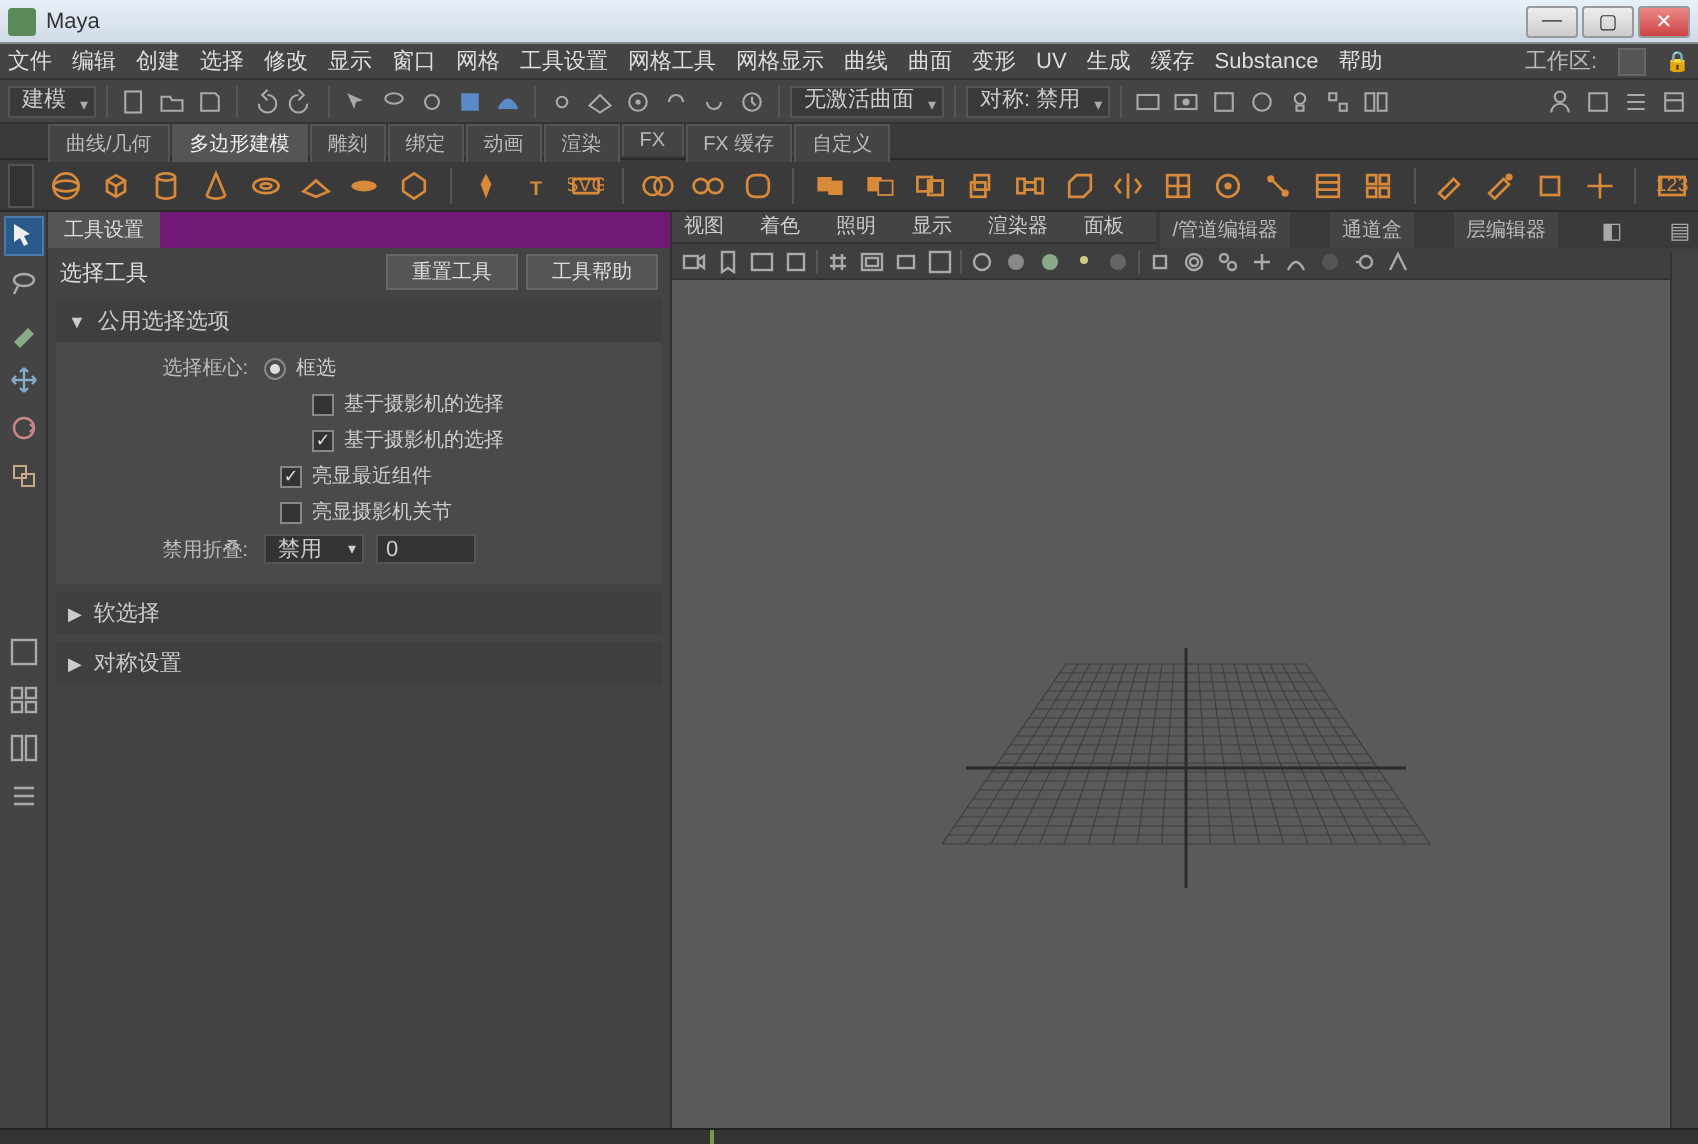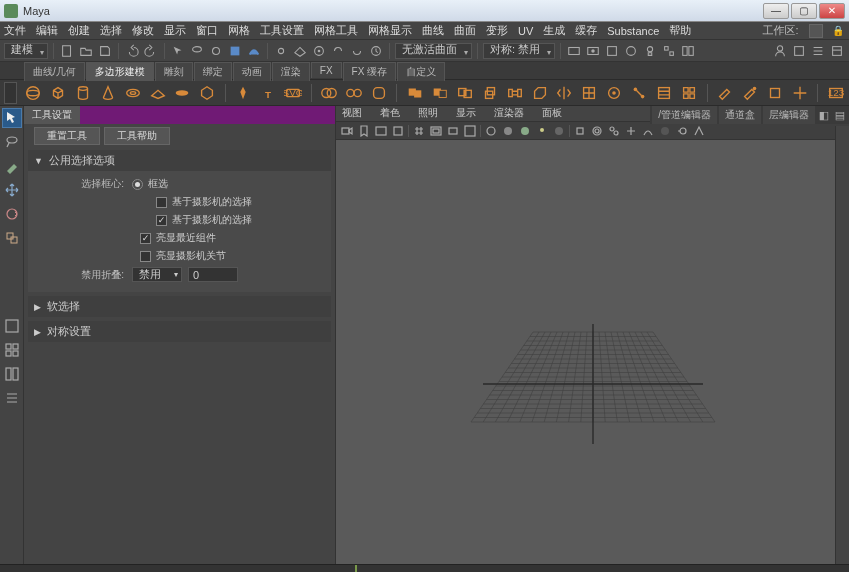--- a/index.html
+++ b/index.html
@@ -80,21 +80,21 @@
 .vp-menubar { height: 16px; background: #444; display: flex; gap: 18px; padding: 0 6px; border-bottom: 1px solid #333; }
 .vp-menubar span { color: #ccc; font-size: 10px; cursor: pointer; }
 .vp-toolbar { height: 18px; background: #3f3f3f; display: flex; align-items: center; gap: 3px; padding: 0 4px; border-bottom: 1px solid #333; }
 .vp-toolbar .vico { width: 14px; height: 14px; display: flex; align-items: center; justify-content: center; cursor: pointer; }
 .vp-toolbar .vico svg { width: 12px; height: 12px; }
 .vp-toolbar .sep { width: 1px; height: 12px; background: #555; }
 .viewport { flex: 1; background: #5a5a5a; position: relative; overflow: hidden; }
 .viewport svg.grid { position: absolute; left: 50%; top: 50%; transform: translate(-50%, -30%); }
 
 
-.right-tabs { position: absolute; right: 0; top: 106px; height: 18px; display: flex; gap: 2px; background: #3a3a3a; padding: 0 2px; align-items: center; }
+.right-tabs { position: absolute; right: 0; top: 106px; height: 18px; display: flex; gap: 20px; background: #3a3a3a; padding: 0 2px; align-items: center; }
 .right-tabs .rtab { padding: 2px 6px; background: #444; color: #bbb; font-size: 10px; cursor: pointer; }
 .right-tabs .rico { width: 14px; height: 14px; color: #aaa; cursor: pointer; display: flex; align-items: center; justify-content: center; }
 
 
 .bottom { height: 8px; background: #333; border-top: 1px solid #222; position: relative; }
 .bottom .marker { position: absolute; left: 355px; top: 0; width: 2px; height: 8px; background: #7a9a4a; }
 
 
 .scroll-right { position: absolute; right: 0; top: 126px; bottom: 8px; width: 14px; background: #444; border-left: 1px solid #333; }
 
@@ -566,20 +566,21 @@
           <path d="M3 4h10M3 8h10M3 12h10" class="gstroke"></path>
         </svg>
       </div>
   </div>
 
   <div class="tool-panel">
     <div class="panel-tab">
       <div class="ptab">工具设置</div>
     </div>
     <div class="tool-header">
+      <div class="tool-title">选择工具</div>
       <div class="header-btn">重置工具</div>
       <div class="header-btn">工具帮助</div>
     </div>
 
     <div class="section">
       <div class="section-head">
         <span class="tri">▼</span>
         <span>公用选择选项</span>
       </div>
       <div class="section-body">

